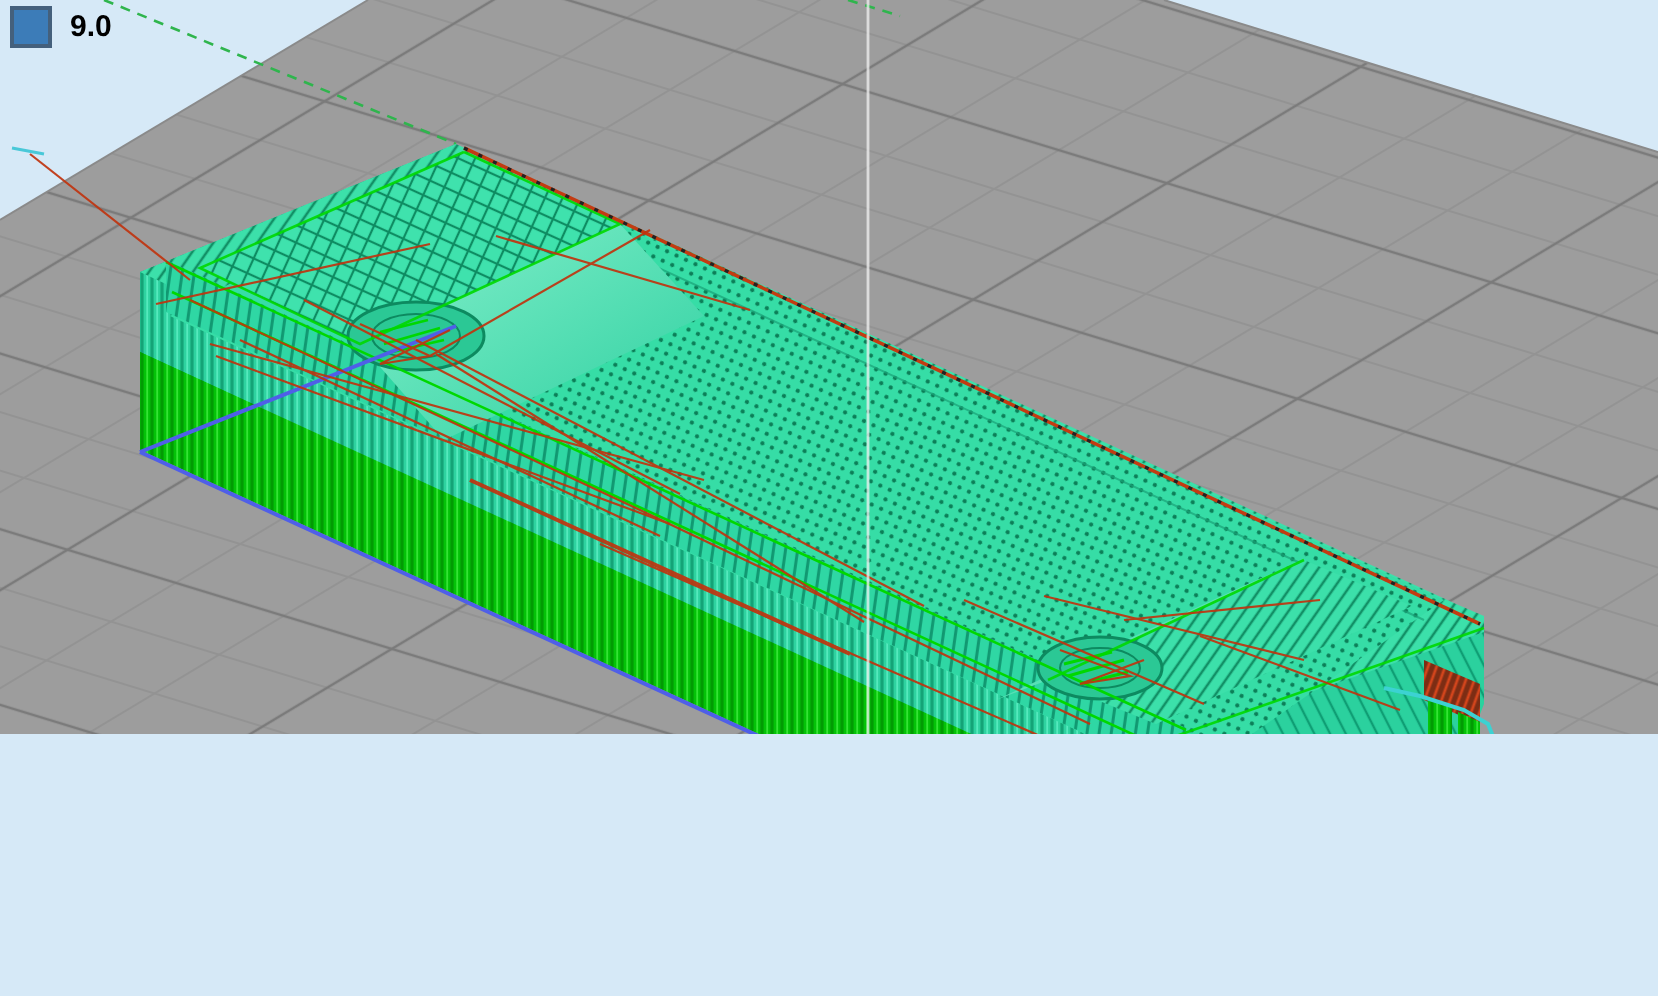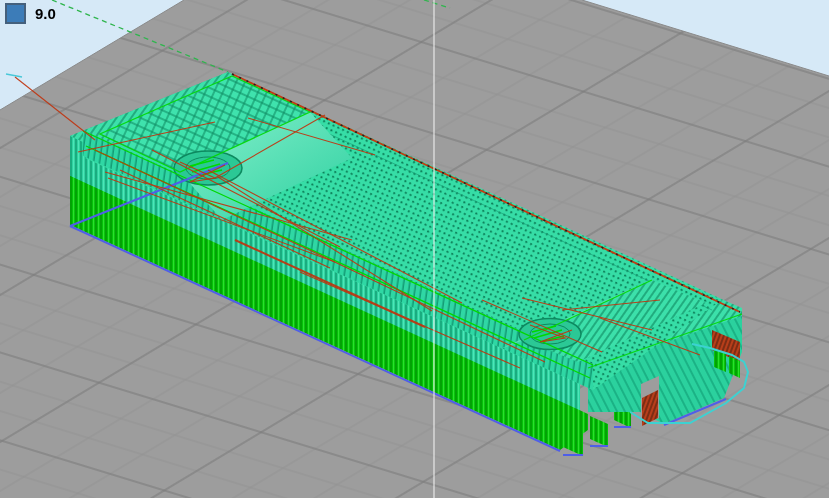--- a/index.html
+++ b/index.html
@@ -1,16 +1,16 @@
 <!DOCTYPE html>
 <html><head>
 <meta charset="utf-8">
 <style>
   html,body{margin:0;padding:0;background:#d6e9f7;}
-  #stage{position:relative;width:829px;height:498px;overflow:hidden;
+  #stage{position:relative;width:829px;height:367px;overflow:hidden;
          font-family:"Liberation Sans",sans-serif;}
   #scene{position:absolute;left:0;top:0;}
   #legend{position:absolute;left:5px;top:3px;display:flex;align-items:center;gap:9px;z-index:5;}
   #legend .swatch{width:21px;height:21px;border:2px solid #44607c;box-sizing:border-box;}
   #legend .val{font-size:15px;font-weight:700;color:#000;line-height:21px;}
 </style>
 </head>
 <body>
 
 <div id="stage">

